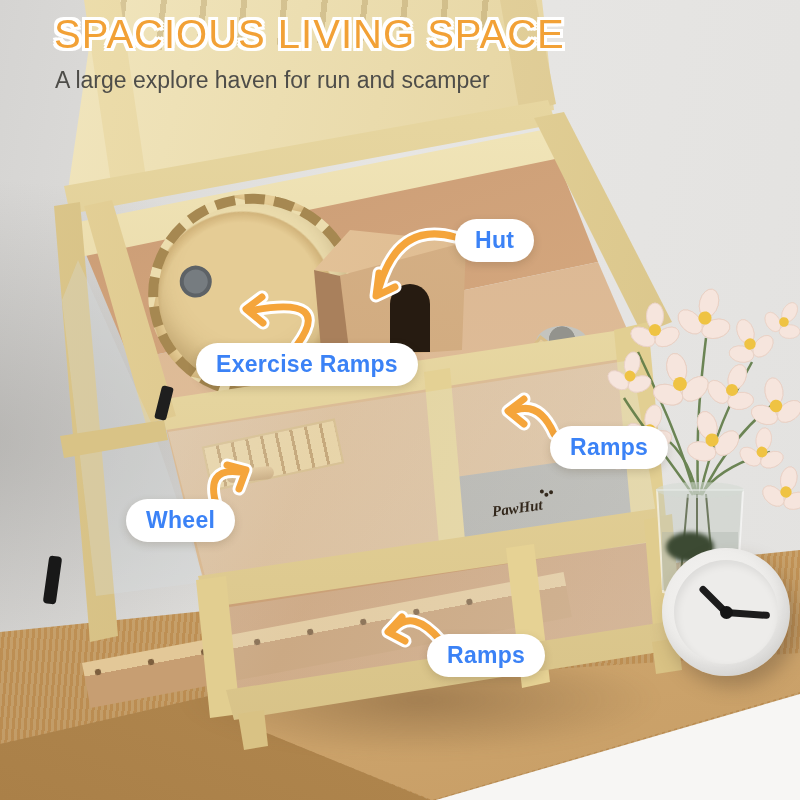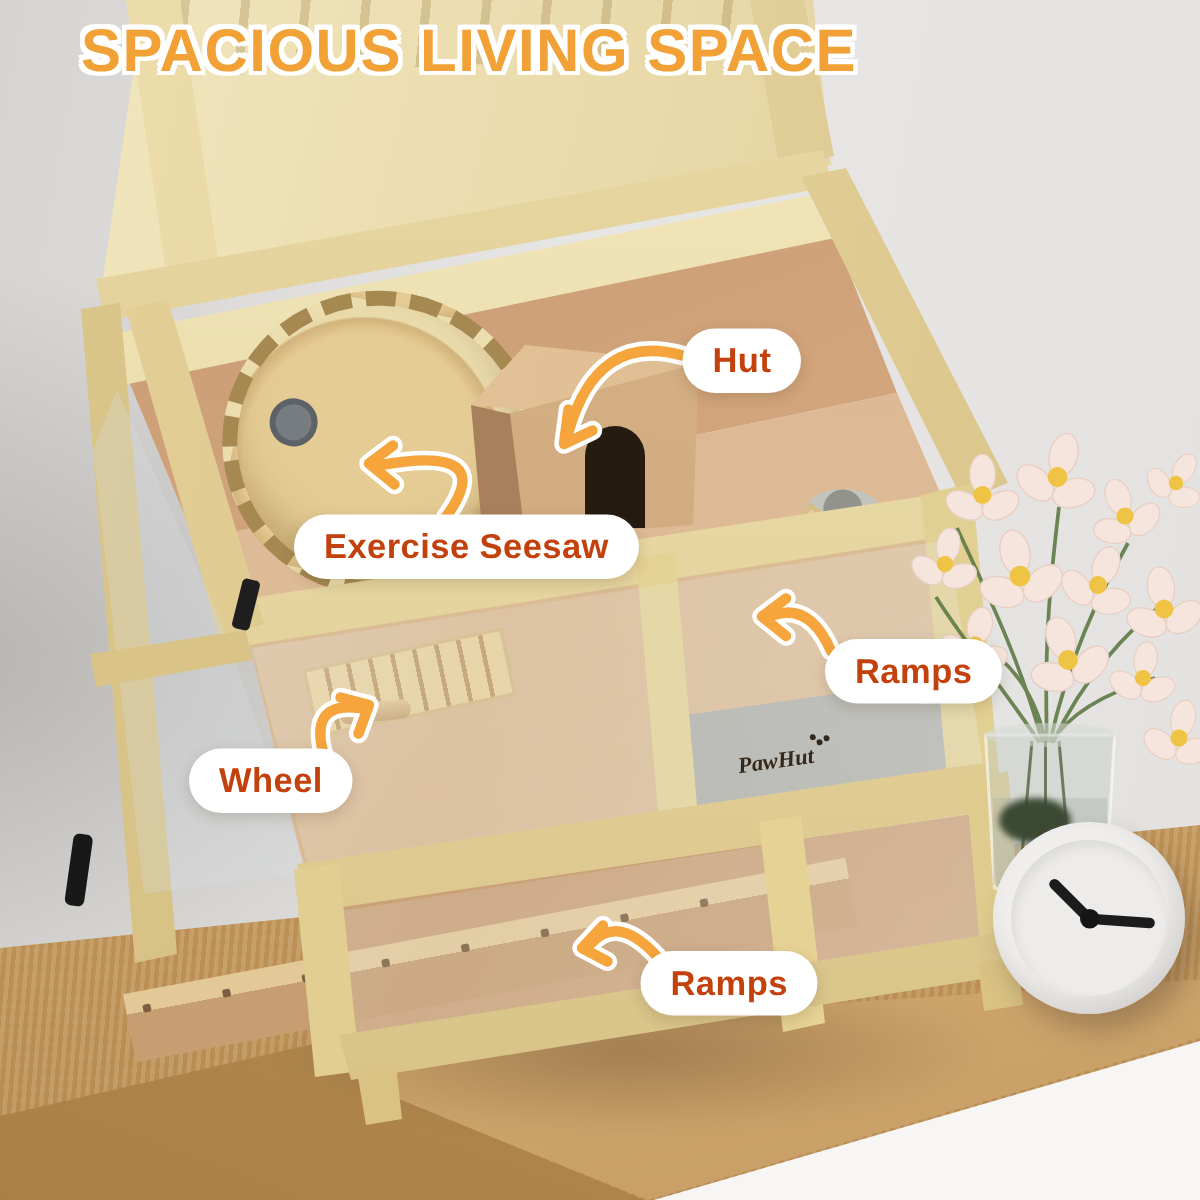--- a/index.html
+++ b/index.html
@@ -1,23 +1,23 @@
 <!DOCTYPE html>
 <html><head>
 <meta charset="utf-8">
 <style>
   html,body{margin:0;padding:0;background:#bbb;}
   .scene{position:relative;width:800px;height:800px;overflow:hidden;
     font-family:"Liberation Sans",sans-serif;
     background:linear-gradient(100deg,#d5d4d2 0%,#e7e6e4 45%,#e3e2e0 100%);}
   .abs{position:absolute;inset:0;}
   .pill{position:absolute;background:#fff;border-radius:22px;padding:8px 20px;
-    color:#c2410c;font-size:23px;font-weight:600;letter-spacing:.3px;
+    color:#3b82f6;font-size:23px;font-weight:600;letter-spacing:.3px;
     box-shadow:0 3px 9px rgba(70,55,30,.18);white-space:nowrap;z-index:40;}
-  .title{position:absolute;left:54px;top:12px;font-size:40px;font-weight:700;letter-spacing:1px;
+  .title{position:absolute;left:54px;top:12px;font-size:40px;font-weight:400;letter-spacing:1px;
     color:#f2a136;z-index:50;
     text-shadow:-3px -3px 0 #fff,3px -3px 0 #fff,-3px 3px 0 #fff,3px 3px 0 #fff,
       0 -3px 0 #fff,0 3px 0 #fff,-3px 0 0 #fff,3px 0 0 #fff;}
   .subtitle{position:absolute;left:55px;top:67px;font-size:23px;font-weight:500;color:#4e4d49;z-index:50;}
   .aw{fill:none;stroke:#fff;stroke-width:13;stroke-linecap:round;stroke-linejoin:round}
   .ao{fill:none;stroke:#f5a53b;stroke-width:7;stroke-linecap:round;stroke-linejoin:round}
   .arrows{position:absolute;inset:0;z-index:35;pointer-events:none;}
   .logo{position:absolute;left:492px;top:500px;transform:rotate(-8deg);z-index:22;
     font-family:"Liberation Serif",serif;font-style:italic;font-weight:700;
     font-size:15px;color:#33281c;}
@@ -237,20 +237,21 @@
     </g>
     <g>
       <path class="aw" d="M441 641 Q413 608 394 629"></path>
         <path class="aw" d="M402 617 L388 632 L405 641"></path>
       <path class="ao" d="M441 641 Q413 608 394 629"></path>
         <path class="ao" d="M402 617 L388 632 L405 641"></path>
     </g>
   </svg>
 
   <div class="pill" style="left:455px;top:219px;">Hut</div>
-  <div class="pill" style="left:196px;top:343px;">Exercise Seesaw</div>
+  <div class="pill" style="left:196px;top:343px;">Exercise Ramps</div>
   <div class="pill" style="left:550px;top:426px;">Ramps</div>
   <div class="pill" style="left:126px;top:499px;">Wheel</div>
   <div class="pill" style="left:427px;top:634px;">Ramps</div>
 
   <div class="title">SPACIOUS LIVING SPACE</div>
+  <div class="subtitle">A large explore haven for run and scamper</div>
 
 </div>
 
 </body></html>

